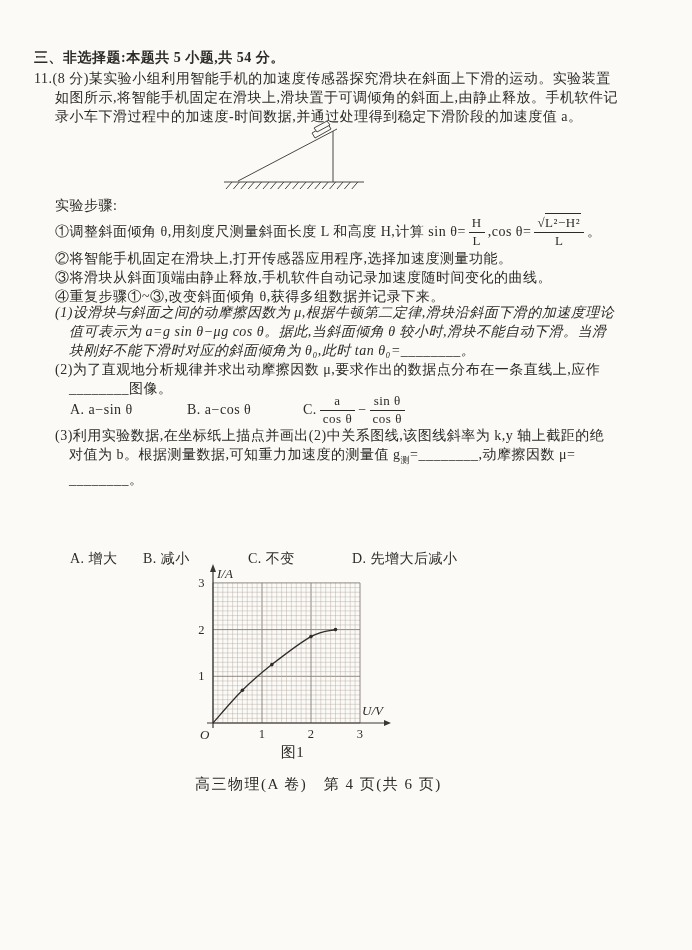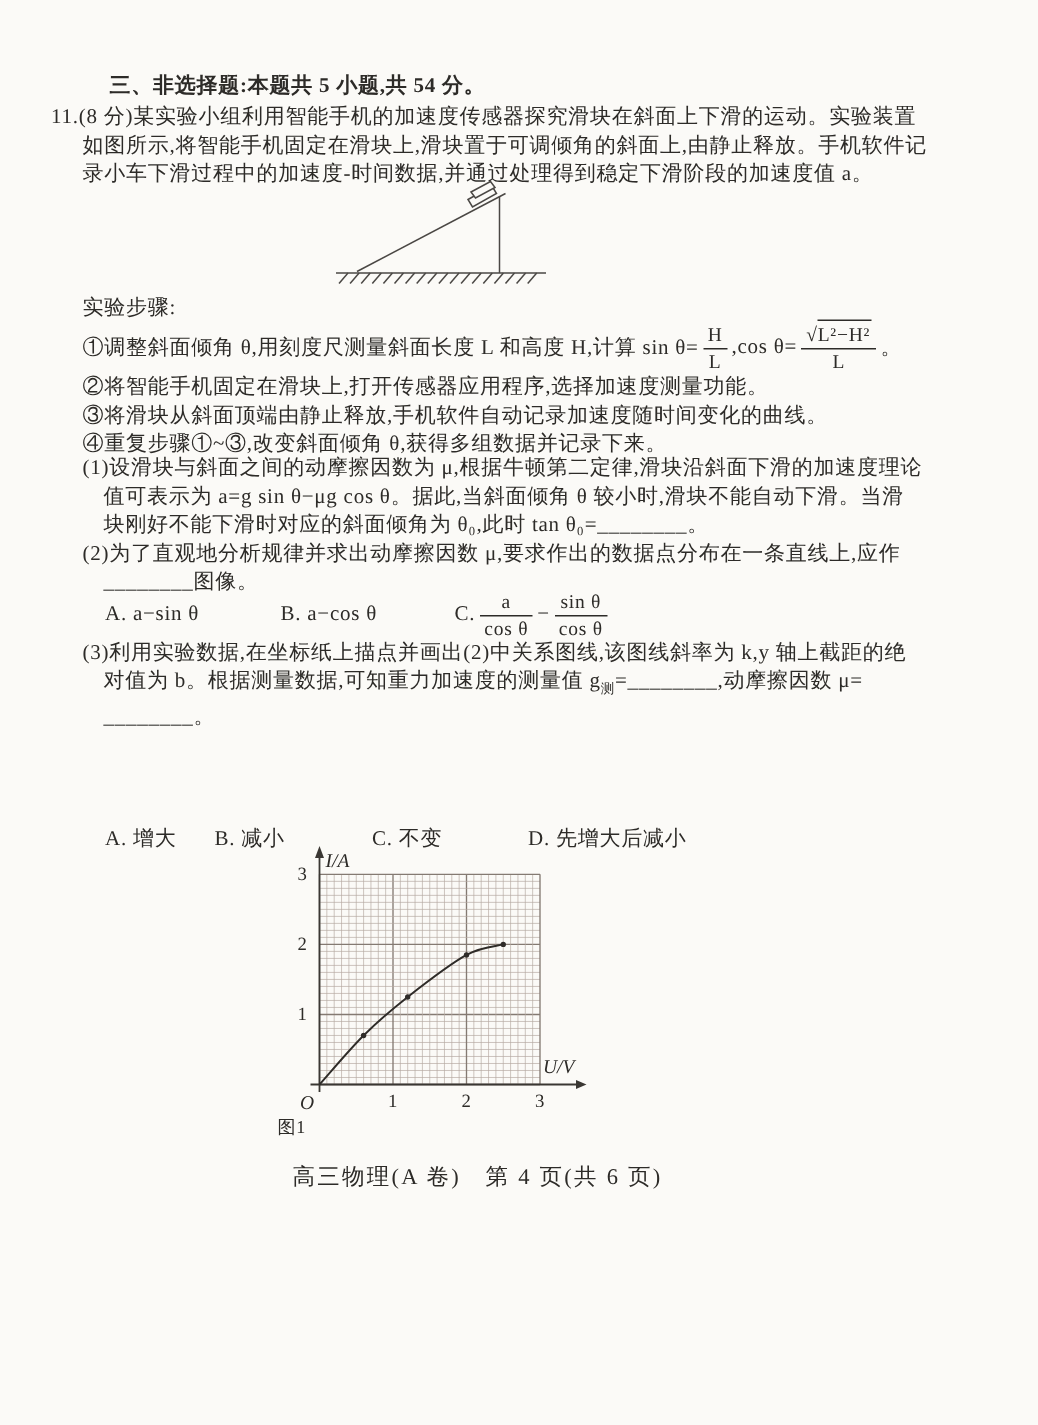--- a/index.html
+++ b/index.html
@@ -16,30 +16,30 @@
   .ind2{padding-left:14px;}
   .fline{display:flex;align-items:center;height:34px;white-space:nowrap;}
   .frac{display:inline-block;text-align:center;line-height:1.1;font-size:13px;margin:0 3px;vertical-align:middle;}
   .frac .num{display:block;border-bottom:1px solid #2d2b28;padding:0 3px 1px;}
   .frac .den{display:block;padding:1px 3px 0;}
   .radicand{border-top:1px solid #2d2b28;padding:1px 1px 0 0;}
   sub{font-size:9px;}
   .optrow{position:absolute;left:0;width:692px;}
   .optrow span.opt{position:absolute;white-space:nowrap;}
   .figlabel{position:absolute;font-style:italic;font-size:13px;white-space:nowrap;letter-spacing:0;}
-  .caption{position:absolute;text-align:left;font-size:12px;}
+  .caption{position:absolute;text-align:center;font-size:15px;}
   .footer{position:absolute;font-size:15px;letter-spacing:1.5px;white-space:nowrap;}
   svg{display:block;}
 </style>
 </head>
 <body>
 
 <div class="page">
 
-  <div class="abs line bold" style="top:48px;left:34px;margin-left:39px;">三、非选择题:本题共 5 小题,共 54 分。</div>
+  <div class="abs line bold" style="top:48px;left:34px;">三、非选择题:本题共 5 小题,共 54 分。</div>
 
   <div class="abs" style="top:69px;left:34px;">
     <div class="line">11.(8 分)某实验小组利用智能手机的加速度传感器探究滑块在斜面上下滑的运动。实验装置</div>
     <div class="line ind1">如图所示,将智能手机固定在滑块上,滑块置于可调倾角的斜面上,由静止释放。手机软件记</div>
     <div class="line ind1">录小车下滑过程中的加速度-时间数据,并通过处理得到稳定下滑阶段的加速度值 a。</div>
   </div>
 
   <svg class="abs" style="top:118px;left:220px;" width="150" height="74" viewBox="0 0 150 74">
     <g stroke="#4a4744" stroke-width="1" fill="none">
       <line x1="4" y1="64" x2="144" y2="64"></line>
@@ -83,21 +83,21 @@
         <span class="num"><span>√</span><span class="radicand">L²−H²</span></span>
         <span class="den">L</span>
       </span>
       <span>。</span>
     </div>
     <div class="line">②将智能手机固定在滑块上,打开传感器应用程序,选择加速度测量功能。</div>
     <div class="line">③将滑块从斜面顶端由静止释放,手机软件自动记录加速度随时间变化的曲线。</div>
     <div class="line">④重复步骤①~③,改变斜面倾角 θ,获得多组数据并记录下来。</div>
   </div>
 
-  <div class="abs" style="top:303px;left:55px;">
+  <div class="abs" style="top:303px;left:55px;font-style:italic;">
     <div class="line">(1)设滑块与斜面之间的动摩擦因数为 μ,根据牛顿第二定律,滑块沿斜面下滑的加速度理论</div>
     <div class="line ind2">值可表示为 a=g sin θ−μg cos θ。据此,当斜面倾角 θ 较小时,滑块不能自动下滑。当滑</div>
     <div class="line ind2">块刚好不能下滑时对应的斜面倾角为 θ₀,此时 tan θ₀=________。</div>
   </div>
 
   <div class="abs" style="top:360px;left:55px;">
     <div class="line">(2)为了直观地分析规律并求出动摩擦因数 μ,要求作出的数据点分布在一条直线上,应作</div>
     <div class="line ind2">________图像。</div>
   </div>
 

